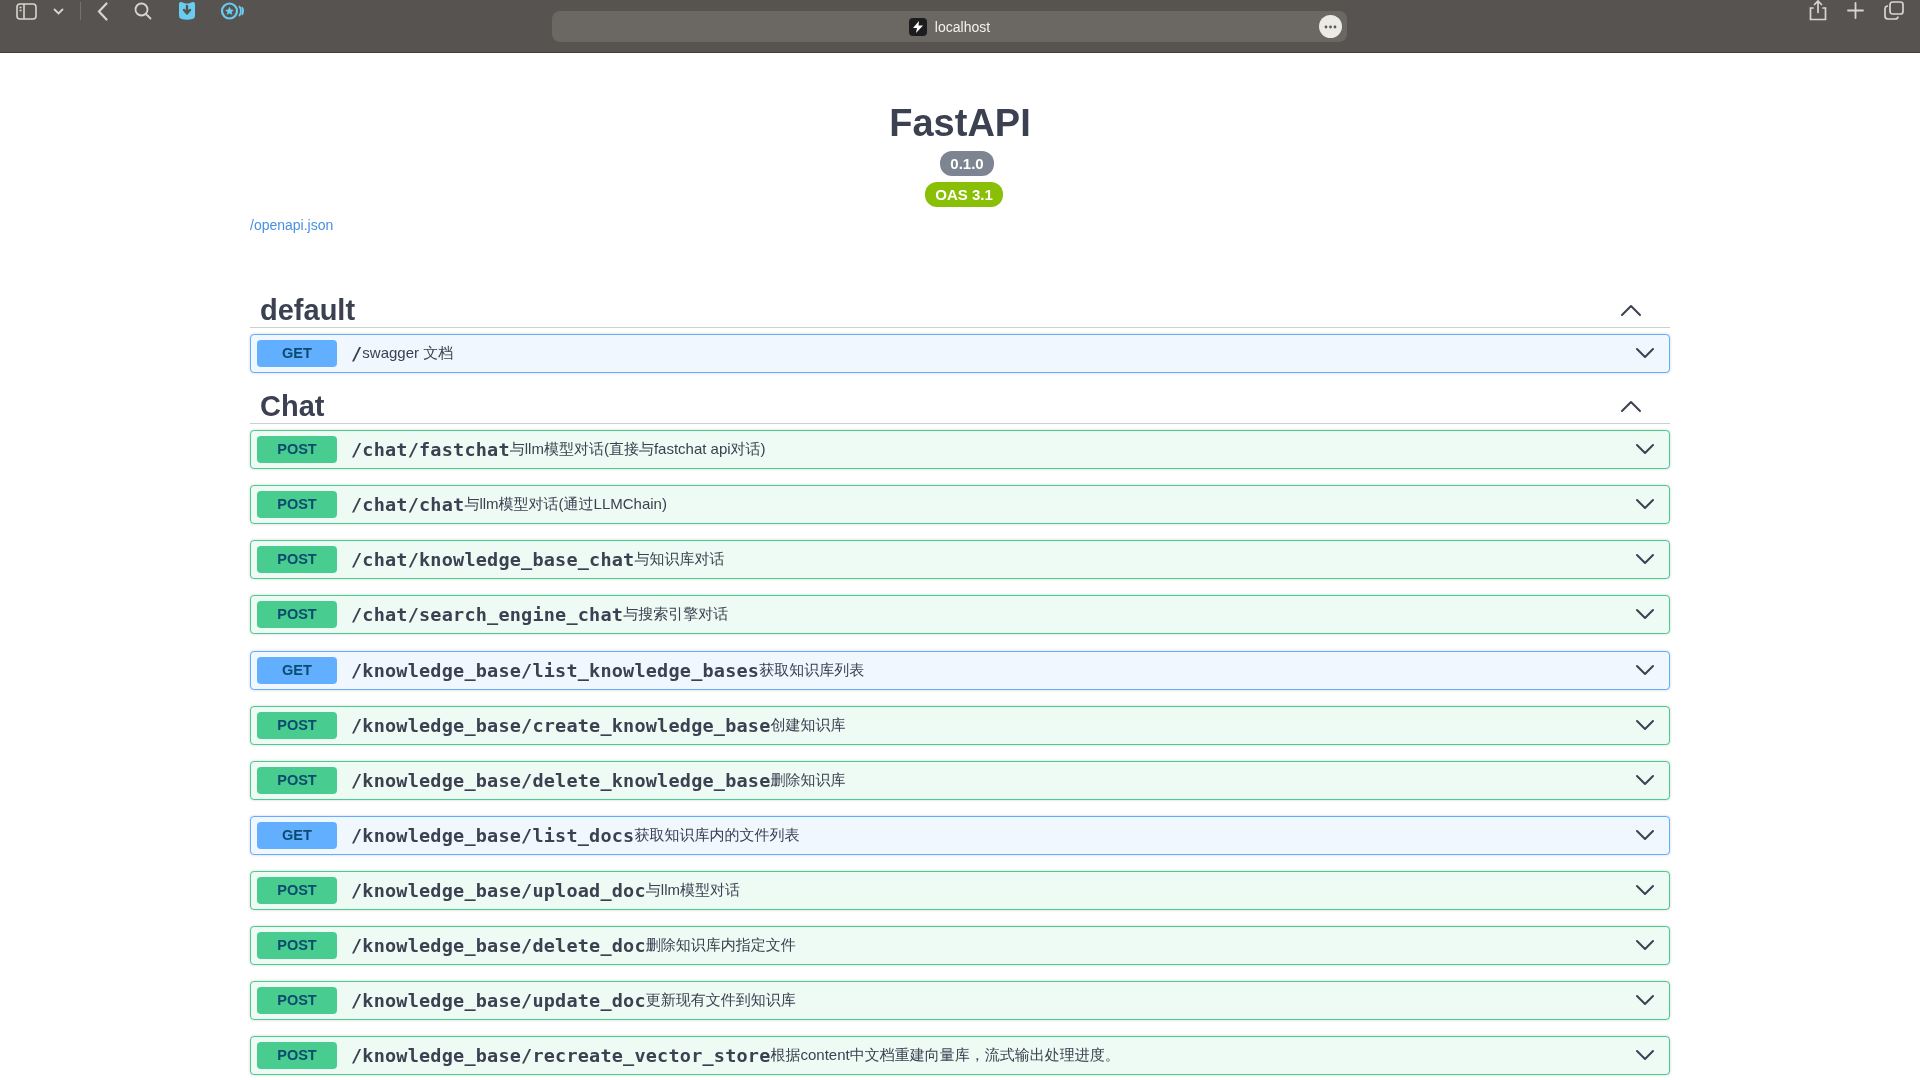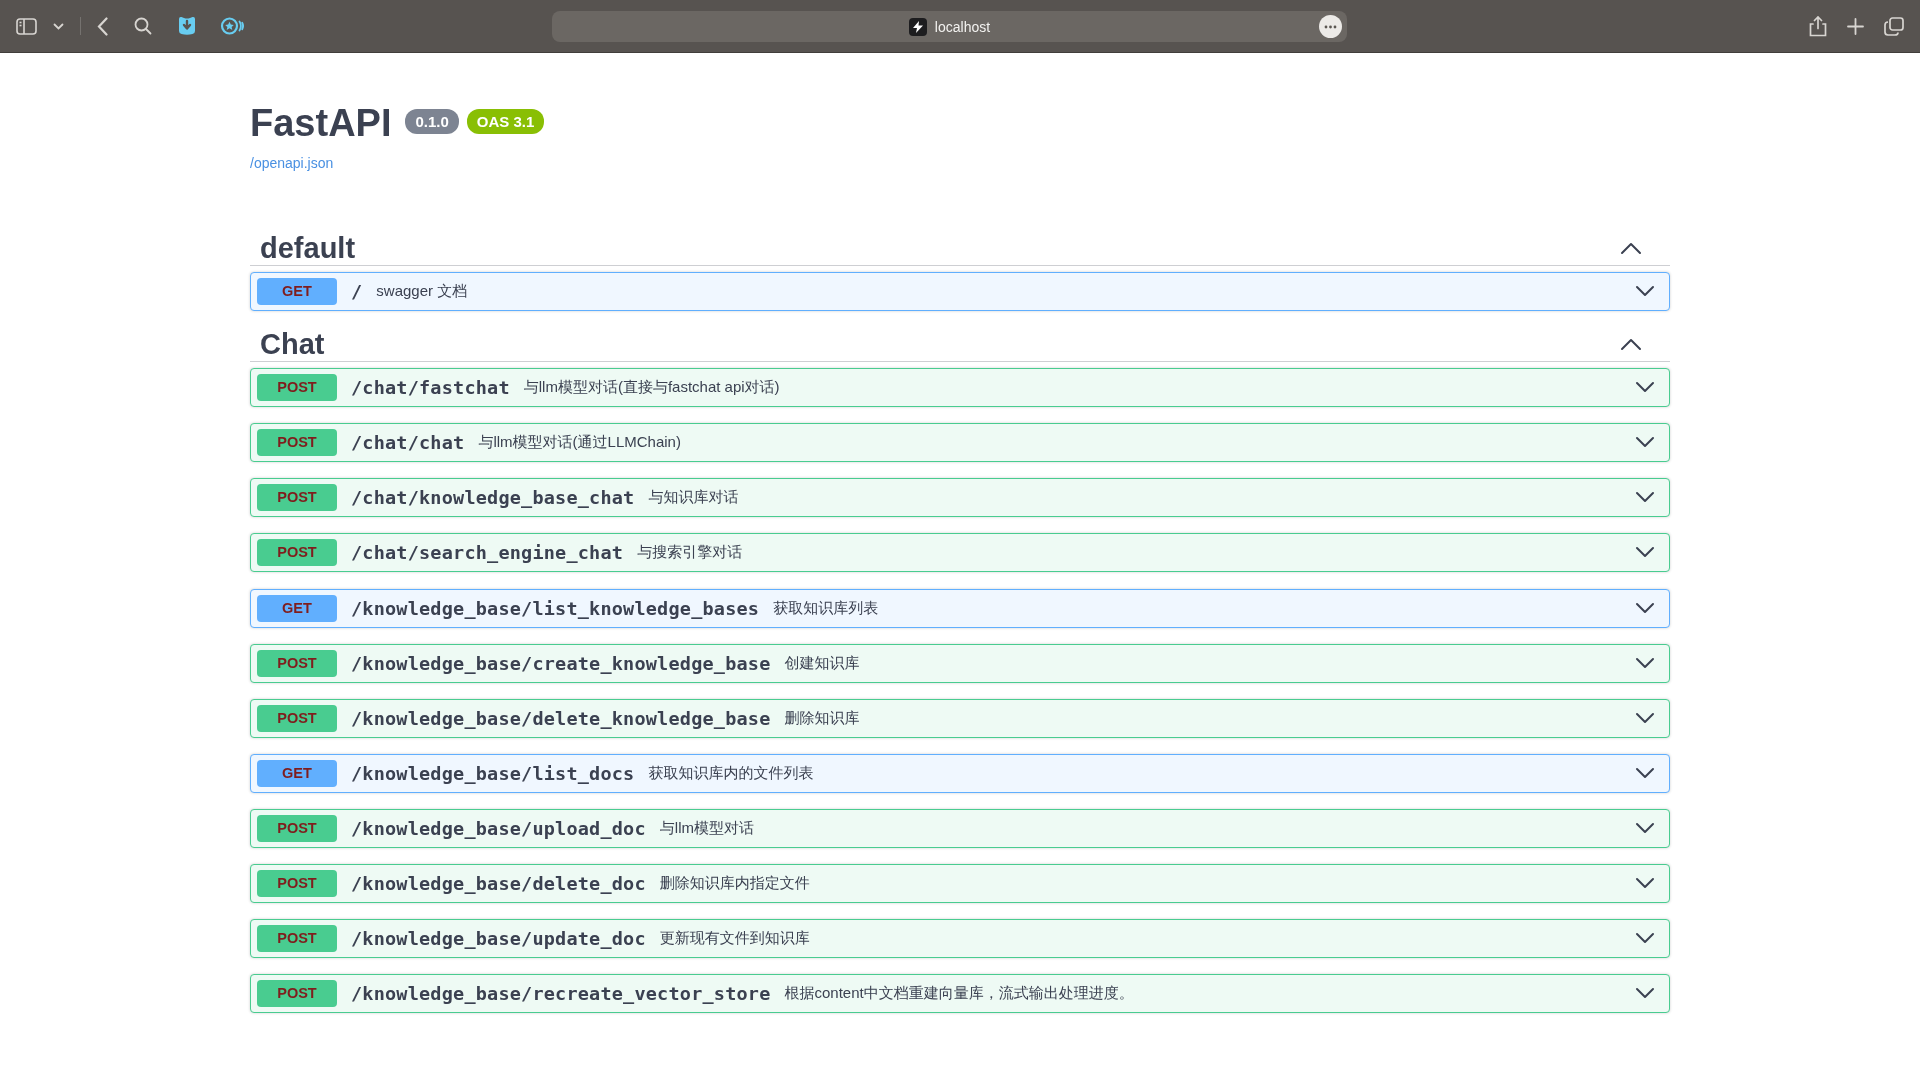--- a/index.html
+++ b/index.html
@@ -9,21 +9,21 @@
     background: #ffffff;
     color: var(--c-text, #3b4151);
   }
 
   
   .toolbar {
     height: 53px;
     background: var(--c-toolbar, #575350);
     border-bottom: 1px solid #413e3b;
     display: flex;
-    align-items: center;
+    align-items: flex-start;
     padding: 0 16px;
     position: relative;
   }
   .tb-group { display: flex; align-items: center; gap: 14px; }
   .tb-left { gap: 16px; }
   .tb-icon { display: inline-flex; align-items: center; justify-content: center; cursor: default; }
   .tb-icon svg { display: block; }
   .tb-sep { width: 1px; height: 18px; background: rgba(255,255,255,.18); }
 
   .urlbar {
@@ -54,21 +54,21 @@
     background: #eceae7;
     display: flex; align-items: center; justify-content: center;
   }
   .url-more svg { display: block; }
 
   
   .page { height: 1027px; overflow: hidden; background: #fff; }
   .wrapper { width: 1420px; margin: 0 auto; }
 
   .info { padding-top: 50px; margin-bottom: 60px; }
-  .title-row { display: flex; align-items: flex-start; }
+  .title-row { display: flex; align-items: center; flex-direction: column; }
   .api-title {
     font-size: 38px;
     font-weight: bold;
     color: var(--c-text, #3b4151);
     line-height: 1.1;
   }
   .badge {
     display: inline-block;
     color: #fff;
     font-size: 15px;
@@ -119,37 +119,36 @@
   }
   .opblock.get  { background: #f0f7ff; border-color: var(--c-get, #61affe); }
   .opblock.post { background: #eefaf4; border-color: var(--c-post, #49cc90); }
   .method-badge {
     flex: none;
     min-width: 80px;
     height: 27px;
     line-height: 27px;
     border-radius: 4px;
     text-align: center;
-    color: #7f1d1d;
+    color: #0c4a6e;
     font-size: 14.5px;
     font-weight: bold;
     font-family: "Liberation Sans", sans-serif;
   }
   .opblock.get  .method-badge { background: var(--c-get, #61affe); }
   .opblock.post .method-badge { background: var(--c-post, #49cc90); }
   .path {
     margin-left: 14px;
     font-family: "DejaVu Sans Mono", monospace;
     font-weight: bold;
     font-size: 18.5px;
     color: var(--c-text, #3b4151);
     letter-spacing: .2px;
   }
   .desc {
-    margin-left: 14px;
     font-size: 15px;
     color: var(--c-text, #3b4151);
   }
   .opblock .chev { margin-left: auto; }
 </style>
 </head>
 <body>
 
 <div class="toolbar">
   <div class="tb-group tb-left">

